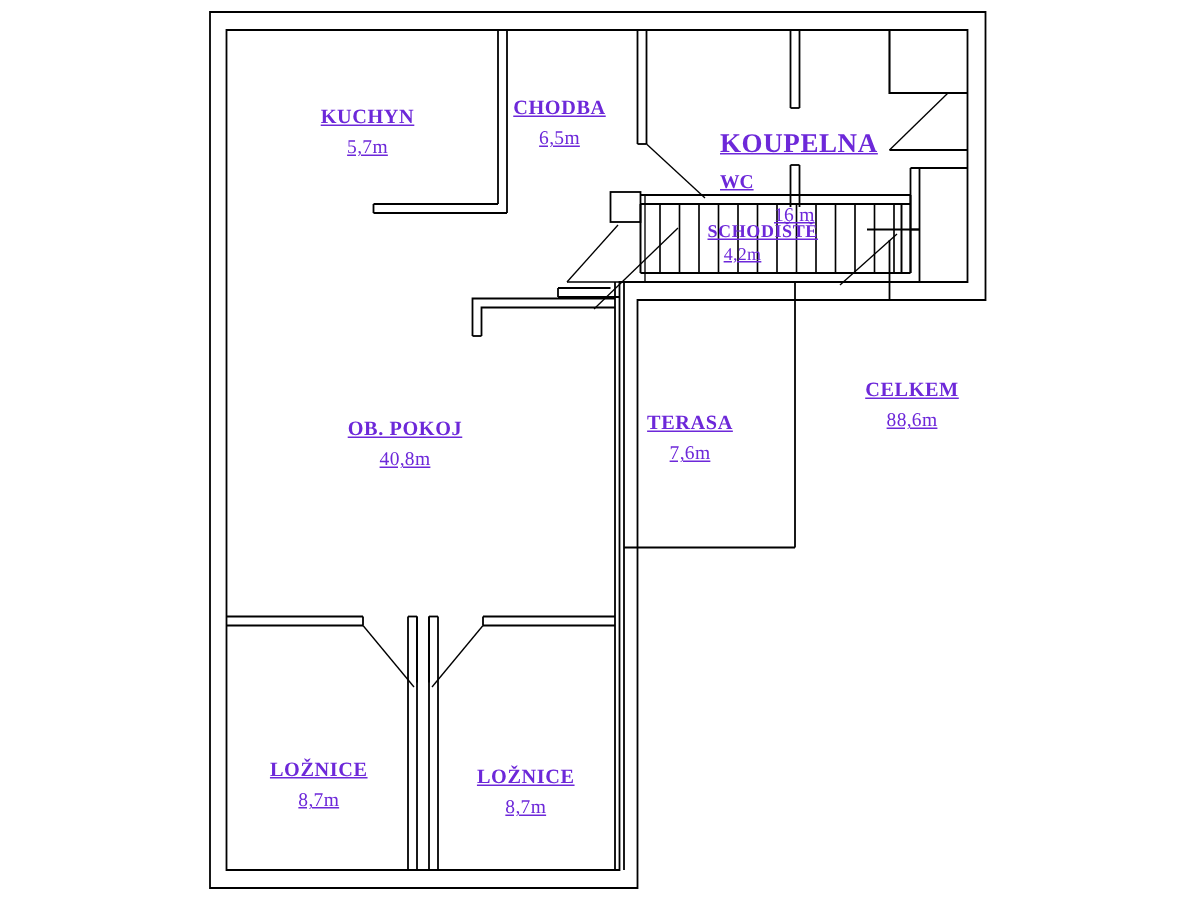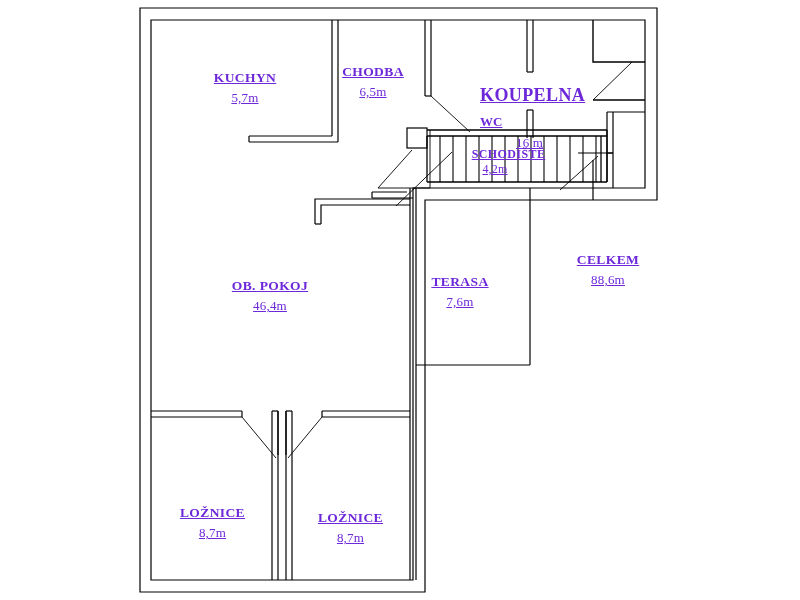--- a/index.html
+++ b/index.html
@@ -239,21 +239,21 @@
     <span class="room-area">16 m</span>
   </div>
 
   <div class="room-label" id="label-schodiste">
     <span class="room-name">SCHODIŠTĚ</span>
     <span class="room-area">4,2m</span>
   </div>
 
   <div class="room-label" id="label-obpokoj">
     <span class="room-name">OB. POKOJ</span>
-    <span class="room-area">46,4m</span>
+    <span class="room-area">40,8m</span>
   </div>
 
   <div class="room-label" id="label-terasa">
     <span class="room-name">TERASA</span>
     <span class="room-area">7,6m</span>
   </div>
 
   <div class="room-label" id="label-loznice1">
     <span class="room-name">LOŽNICE</span>
     <span class="room-area">8,7m</span>

